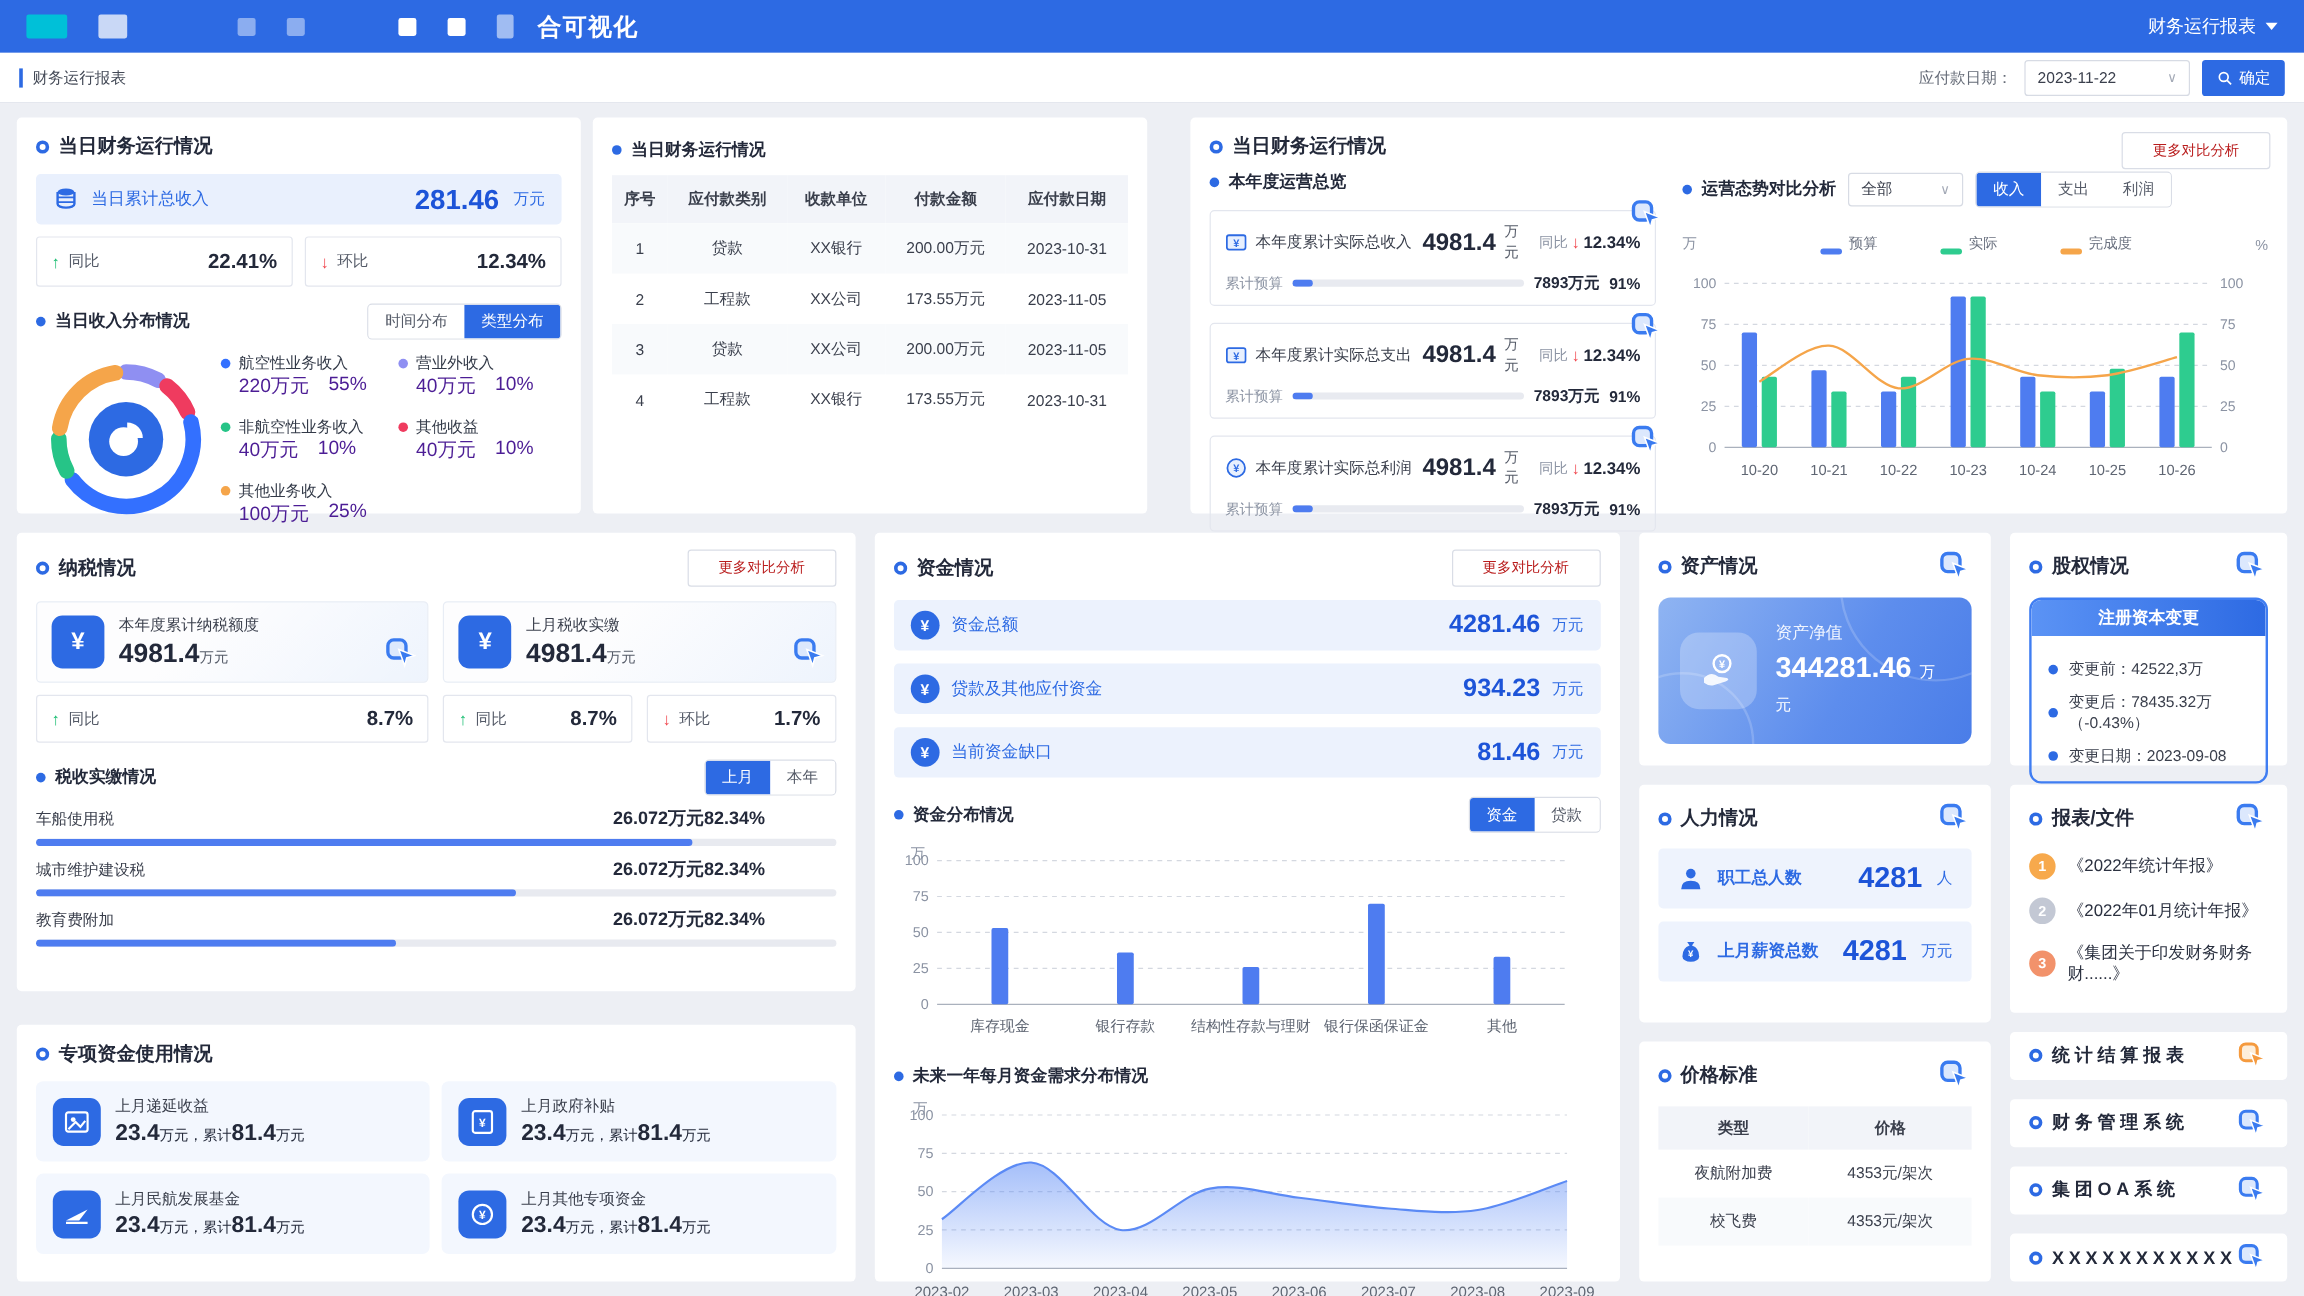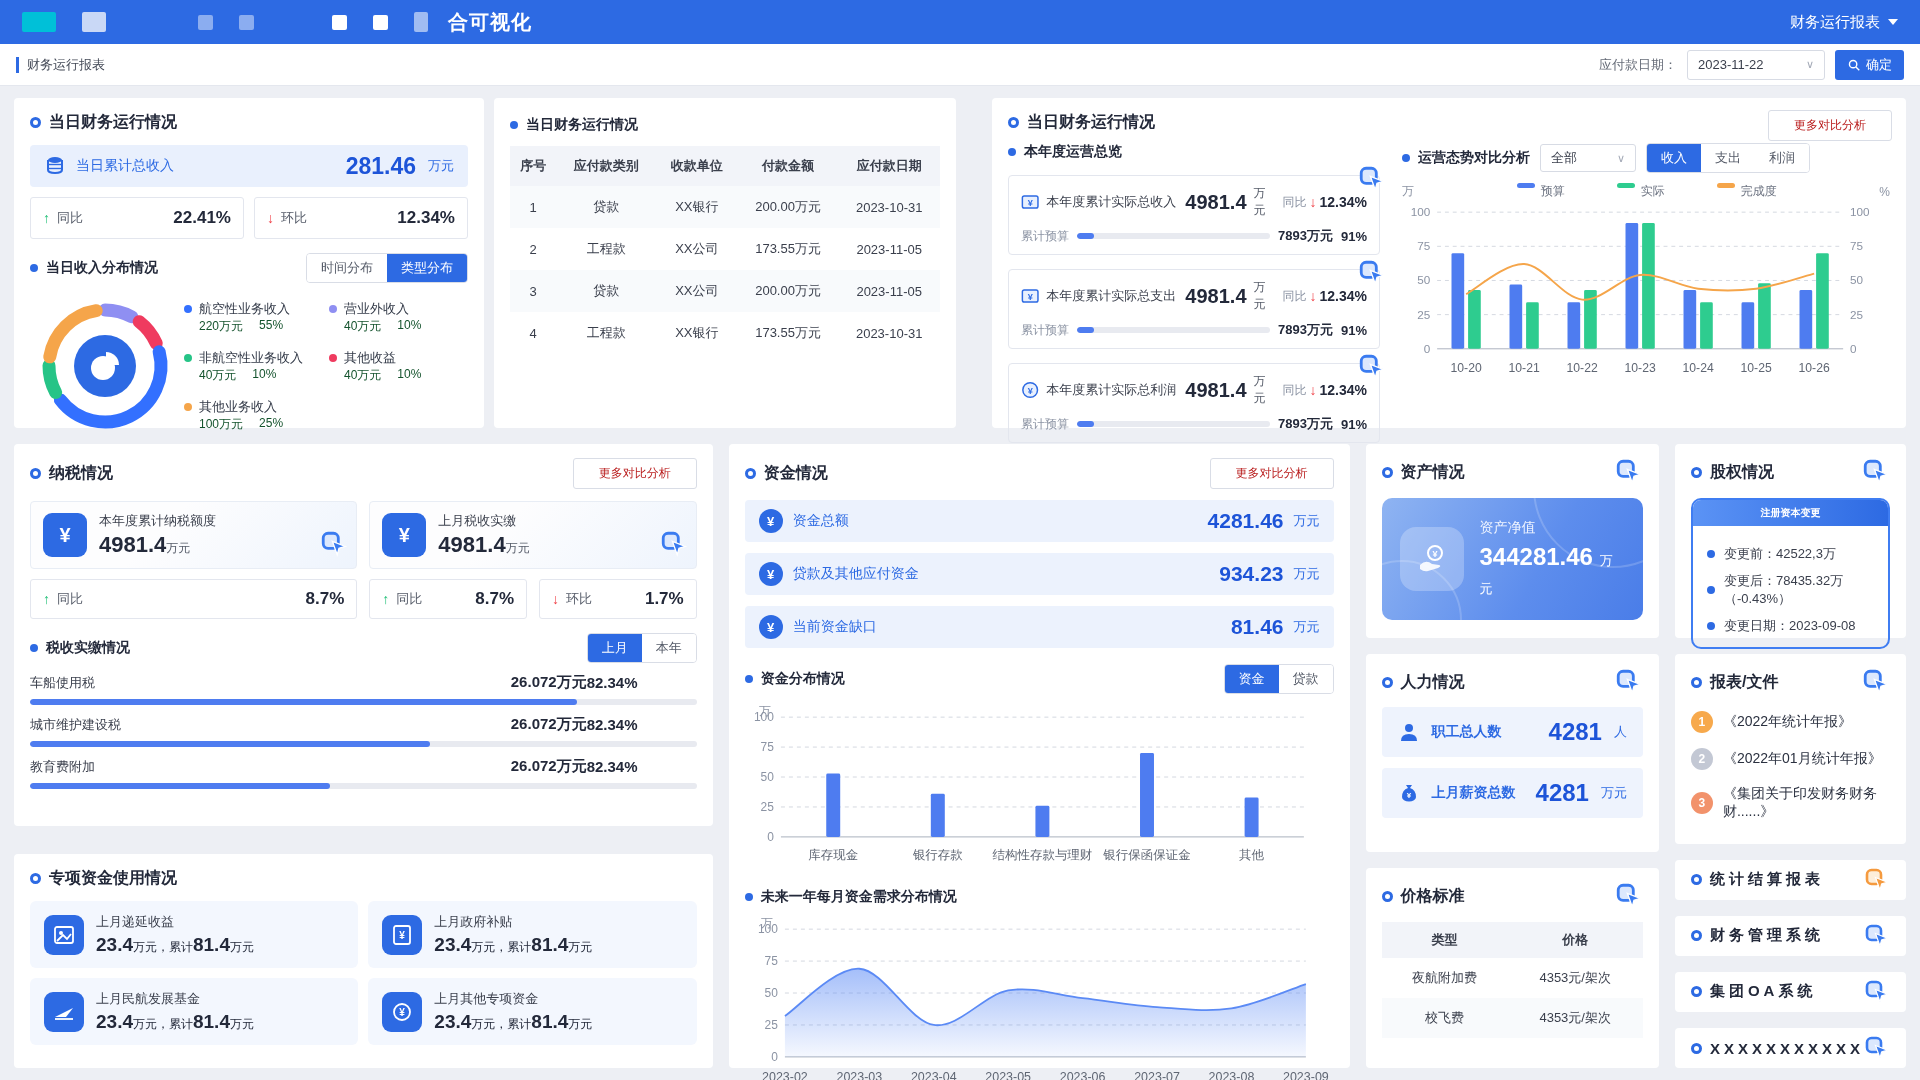--- a/index.html
+++ b/index.html
@@ -58,21 +58,21 @@
   .arr-up{color:#1fbf75;font-weight:bold;font-size:14px}
   .arr-dn{color:#f0434a;font-weight:bold;font-size:14px}
   .dist-hdr{margin-top:14px;display:flex;align-items:center}
   .donut-wrap{display:flex;align-items:center;margin-top:8px;gap:4px}
   .legend-cols{display:flex;gap:26px;flex:1}
   .lg-col{display:flex;flex-direction:column;gap:14px}
   .lg-item{font-size:13px;color:#333a48}
   .lg-line1{display:flex;align-items:center;gap:7px}
   .dot{width:8px;height:8px;border-radius:50%;flex:none}
   .lc0{background:#3370ff}.lc1{background:#26c487}.lc2{background:#f5a54a}.lc3{background:#8f8ff2}.lc4{background:#ef3b5f}
-  .lg-line2{margin-left:15px;margin-top:0;color:#14532d;font-size:12px;display:flex;gap:16px}
+  .lg-line2{margin-left:15px;margin-top:0;color:#4c1d95;font-size:16px;display:flex;gap:16px}
   
   .ptable{width:100%;border-collapse:collapse;margin-top:12px}
   .ptable th{background:#f2f4f9;color:#3a3f4c;font-size:13px;font-weight:bold;padding:11px 4px;text-align:center;white-space:nowrap}
   .ptable td{font-size:13px;color:#3a3f4c;padding:12px 4px;text-align:center;white-space:nowrap}
   .ptable tr:nth-child(odd) td{background:#f8fafc}
   
   .ov-more{position:absolute;top:12px;right:14px}
   .ov-body{display:flex;gap:22px;margin-top:10px}
   .ov-stats{width:372px;display:flex;flex-direction:column;gap:14px}
   .ov-stat{border:1px solid #e3e6ee;border-radius:4px;padding:9px 12px;position:relative}
@@ -85,21 +85,21 @@
   .ov-l2{display:flex;align-items:center;gap:8px;margin-top:8px;font-size:12px;color:#8b93a3}
   .track{height:6px;background:#e8eaf0;border-radius:3px;flex:1;overflow:hidden}
   .track i{display:block;height:100%;background:#4e7cf0;border-radius:3px}
   .ov-l2 b{color:#23293a;font-size:13px;white-space:nowrap}
   .cur{position:absolute;top:-11px;right:-7px;width:28px;height:28px}
   .trend{flex:1;min-width:0}
   .trend-hdr{display:flex;align-items:center;gap:10px}
   .trend-legend{display:flex;align-items:center;margin-top:10px;font-size:12px;color:#6b7280}
   .pill{width:18px;height:5px;border-radius:3px;display:inline-block;margin-right:6px}
   .pl1{background:#4e7cf0}.pl2{background:#2ecc8f}.pl3{background:#f5a54a}
-  .tl-item{display:flex;align-items:flex-start;margin:0 26px}
+  .tl-item{display:flex;align-items:flex-end;margin:12px 26px}
   .axis-unit{color:#8b93a3;font-size:12px}
   .mini-select{width:96px;height:28px}
   
   .tax-tiles{display:flex;gap:12px;margin-top:12px}
   .tile{flex:1;border:1px solid #e8edf5;background:linear-gradient(135deg,#fdfdfe 40%,#eef4fd);border-radius:4px;padding:10px 12px;display:flex;align-items:center;gap:12px;position:relative}
   .tile-ic{width:44px;height:44px;border-radius:9px;background:#2d6ae3;color:#fff;display:flex;align-items:center;justify-content:center;font-size:20px;font-weight:bold;flex:none}
   .tile-tx .lbl{font-size:13px;color:#3a3f4c}
   .tile-tx .val{font-size:22px;font-weight:bold;color:#23293a;margin-top:2px}
   .tile-tx .unit{font-size:12px;font-weight:normal;color:#555b68}
   .tile .cur{top:auto;bottom:10px;right:8px;position:absolute}
@@ -136,21 +136,21 @@
   .deco{position:absolute;border-radius:50%;border:2px solid rgba(255,255,255,.18)}
   .hr-row{margin-top:11px;background:#eef3fd;border-radius:4px;height:50px;display:flex;align-items:center;padding:0 16px;gap:12px}
   .hr-row .lbl{color:#2d6ae3;font-size:14px;font-weight:bold}
   .hr-row .val{margin-left:auto;color:#1d54d8;font-size:24px;font-weight:bold}
   .hr-row .unit{color:#2d6ae3;font-size:13px}
   .price-tbl{width:100%;border-collapse:collapse;margin-top:12px}
   .price-tbl th{background:#f2f4f9;font-size:13px;color:#3a3f4c;padding:9px;text-align:center;font-weight:bold}
   .price-tbl td{font-size:13px;color:#3a3f4c;padding:11px;text-align:center}
   .price-tbl tr:nth-child(even) td{background:#f8fafc}
   .equity-box{margin-top:12px;border:2px solid #3f7df2;border-radius:10px;overflow:hidden}
-  .equity-hd{background:linear-gradient(90deg,#5b93f5,#2d6ae3);color:#fff;font-size:10px;font-weight:bold;text-align:center;padding:6px 0}
+  .equity-hd{background:linear-gradient(90deg,#5b93f5,#2d6ae3);color:#fff;font-size:14px;font-weight:bold;text-align:center;padding:6px 0}
   .equity-items{padding:10px 14px 12px}
   .eq-item{display:flex;align-items:center;gap:9px;font-size:13px;color:#3a3f4c;margin-top:9px}
   .eq-dot{width:8px;height:8px;border-radius:50%;background:#2d6ae3;flex:none}
   .rep-item{display:flex;align-items:center;gap:10px;margin-top:15px;font-size:14px;color:#2b3140;cursor:pointer}
   .medal{width:22px;height:22px;border-radius:50%;color:#fff;font-size:12px;font-weight:bold;display:flex;align-items:center;justify-content:center;flex:none}
   .m1{background:#f7a94c}.m2{background:#c3c8d4}.m3{background:#f2926b}
   .link-card{height:42px;display:flex;align-items:center;padding:0 16px}
   .link-card .hdr-t{font-size:15px;letter-spacing:4px}
   .link-card .cur{position:static;width:26px;height:26px}
   .cur.orange{--bs:#f59a3e;--bf:#fdeeda;--ba:#f59a3e}

